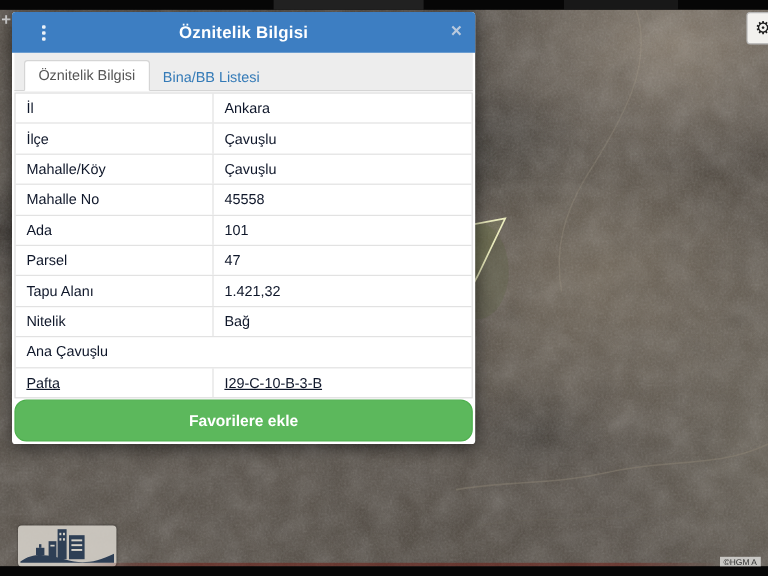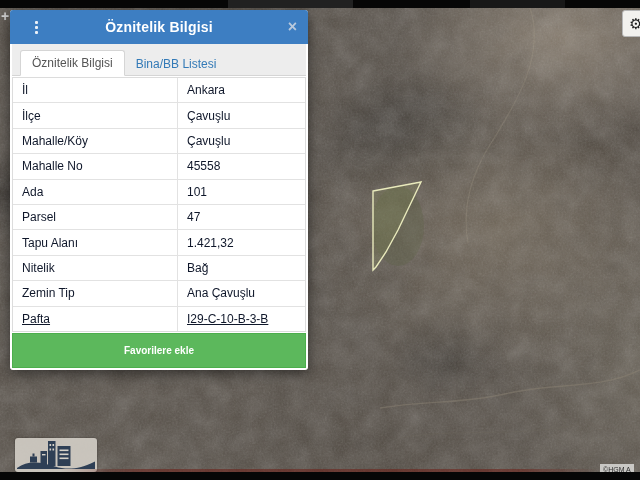--- a/index.html
+++ b/index.html
@@ -38,21 +38,21 @@
   .settings-btn{position:absolute;left:622px;top:10px;width:26px;height:25px;z-index:5;
     background:#f2f1ee;border:1px solid #b7b7b7;border-radius:3px;cursor:pointer;
     display:flex;align-items:center;justify-content:center;}
   .settings-btn .gear{font-size:15px;color:#1d1d1d;line-height:1;}
   
   .map-logo{position:absolute;left:15px;top:438px;width:82px;height:34px;z-index:6;
     background:rgba(214,210,201,.88);border-radius:3px;box-shadow:0 0 2px rgba(0,0,0,.4);}
   .watermark{position:absolute;left:600px;top:464px;height:11px;z-index:6;padding:0 3px;
     background:rgba(225,225,222,.8);color:#2c2c2c;font-size:7px;line-height:11px;white-space:nowrap;}
   
-  .modal{position:absolute;left:10px;top:10px;width:298px;z-index:20;
+  .modal{position:absolute;left:10px;top:10px;width:386px;z-index:20;
     background:#fff;border-radius:3px;box-shadow:0 3px 14px rgba(0,0,0,.55);}
   .modal-header{height:34px;background:var(--header-blue,#3d7ec2);border-radius:3px 3px 0 0;
     position:relative;display:flex;align-items:center;justify-content:center;}
   .modal-title{color:#fff;font-size:14px;font-weight:bold;letter-spacing:.2px;}
   .kebab{position:absolute;left:19px;top:8px;width:14px;height:18px;cursor:pointer;
     display:flex;flex-direction:column;align-items:center;justify-content:center;gap:2px;}
   .kebab i{width:3px;height:3px;background:#eaf1f8;border-radius:1px;display:block;}
   .modal-close{position:absolute;right:11px;top:0;height:34px;line-height:34px;
     color:#b9c9dd;font-size:16px;font-weight:bold;cursor:pointer;}
   .modal-body{padding:0 2px 2px 2px;}
@@ -65,22 +65,22 @@
   .tab.inactive{color:var(--tab-link-blue,#337ab7);}
   
   .attr-table{margin-top:1px;border:1px solid #dcdcdc;font-size:12px;color:#0f172a;}
   .attr-row{display:flex;height:24.4px;border-bottom:1px solid #e2e2e2;align-items:stretch;}
   .attr-row:last-child{border-bottom:none;text-decoration:underline;}
   .attr-label{width:155px;padding-left:9px;border-right:1px solid #e2e2e2;
     display:flex;align-items:center;}
   .attr-value{flex:1;padding-left:9px;display:flex;align-items:center;}
   
   .fav-btn{margin-top:1px;height:35px;width:100%;box-sizing:border-box;
-    background:var(--button-green,#5cb85c);border:1px solid #4cae4c;border-radius:0;
-    color:#fff;font-size:10px;font-weight:bold;cursor:pointer;
+    background:var(--button-green,#5cb85c);border:1px solid #4cae4c;border-radius:10px;
+    color:#fff;font-size:13px;font-weight:bold;cursor:pointer;
     display:flex;align-items:center;justify-content:center;
     font-family:"Liberation Sans","DejaVu Sans",sans-serif;}
 </style>
 </head>
 <body>
 
 <div class="letterbox top">
   <div class="patch" style="left:228px;width:125px;"></div>
   <div class="patch" style="left:470px;width:95px;opacity:.35;"></div>
 </div>
@@ -157,21 +157,20 @@
       </div>
       <div class="attr-row">
         <div class="attr-label">Tapu Alanı</div>
         <div class="attr-value">1.421,32</div>
       </div>
       <div class="attr-row">
         <div class="attr-label">Nitelik</div>
         <div class="attr-value">Bağ</div>
       </div>
       <div class="attr-row">
-        <div class="attr-label">Zemin Tip</div>
         <div class="attr-value">Ana Çavuşlu</div>
       </div>
       <div class="attr-row">
         <div class="attr-label">Pafta</div>
         <div class="attr-value">I29-C-10-B-3-B</div>
       </div>
     </div>
     <button class="fav-btn">Favorilere ekle</button>
   </div>
 </div>

